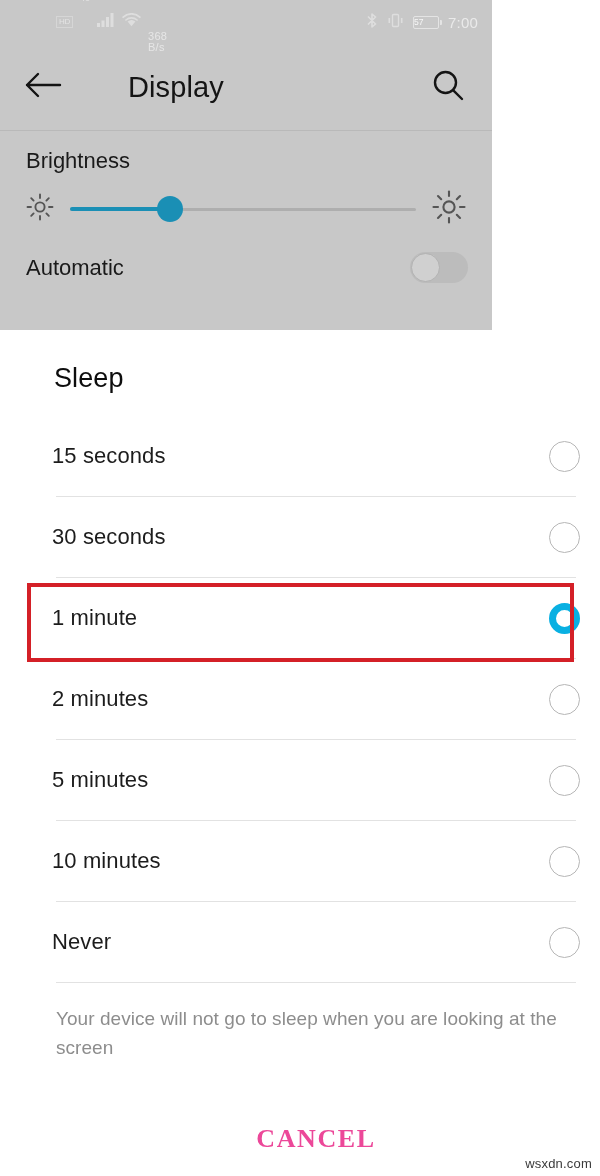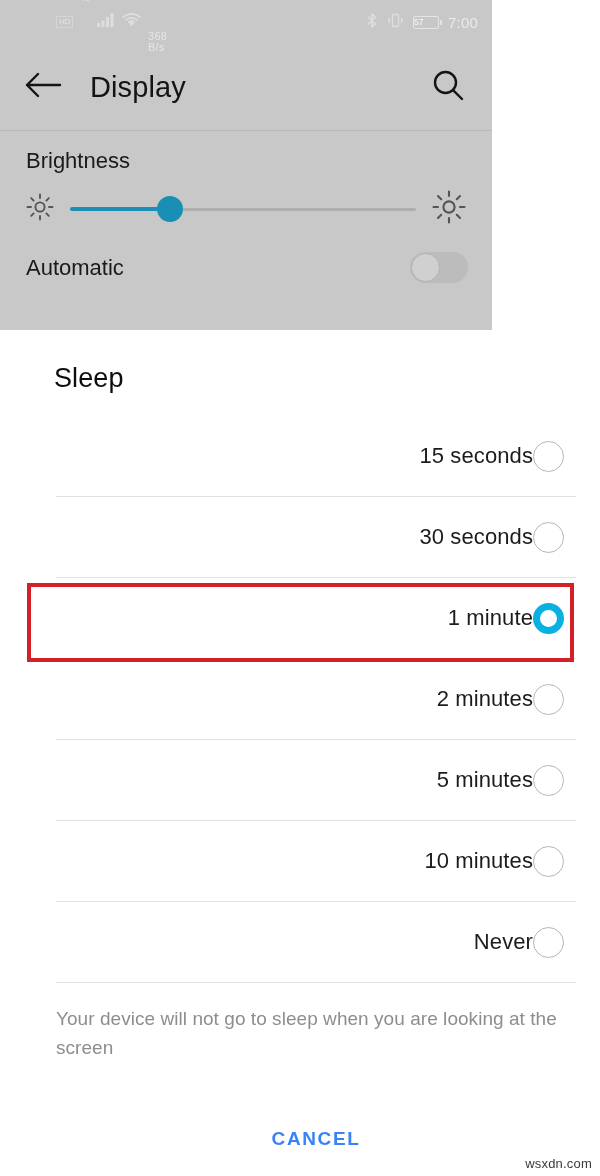--- a/index.html
+++ b/index.html
@@ -115,20 +115,21 @@
     line-height: 1;
   }
 
   
   .app-bar {
     position: relative;
     height: 86px;
     display: flex;
     align-items: center;
     padding: 0 24px;
+    gap: 38px;
   }
   .back-arrow { cursor: pointer; display: block; }
   .app-title {
     font-size: 29px;
     color: #141414;
     margin-left: 28px;
     letter-spacing: 0.1px;
   }
   .search-btn {
     position: absolute;
@@ -227,22 +228,22 @@
     padding: 33px 0 0 38px;
     letter-spacing: 0.1px;
   }
   .options { margin-top: 22px; }
 
   .option-row {
     position: relative;
     height: 80px;
     display: flex;
     align-items: center;
-    justify-content: flex-end;
-    margin: 0 52px;
+    justify-content: space-between;
+    margin: 0 36px;
     cursor: pointer;
   }
   .option-row .label {
     font-size: 22px;
     color: #1c1c1c;
     letter-spacing: 0.1px;
   }
   .option-divider {
     height: 1px;
     background: #e2e2e2;
@@ -286,28 +287,28 @@
     position: absolute;
     left: 0;
     bottom: 0;
     width: 100%;
     height: 74px;
     display: flex;
     align-items: center;
     justify-content: center;
   }
   .cancel-btn {
-    font-size: 19px;
-    color: #3b82f6;
+    font-size: 26px;
+    color: #ec4899;
     letter-spacing: 1.6px;
     font-weight: bold;
     background: none;
     border: none;
     cursor: pointer;
-    font-family: Liberation Sans, sans-serif;
+    font-family: Liberation Serif, serif;
   }
 
   .watermark {
     position: absolute;
     right: 8px;
     bottom: 5px;
     font-size: 13px;
     color: #3a3a3a;
     letter-spacing: 0.2px;
   }

